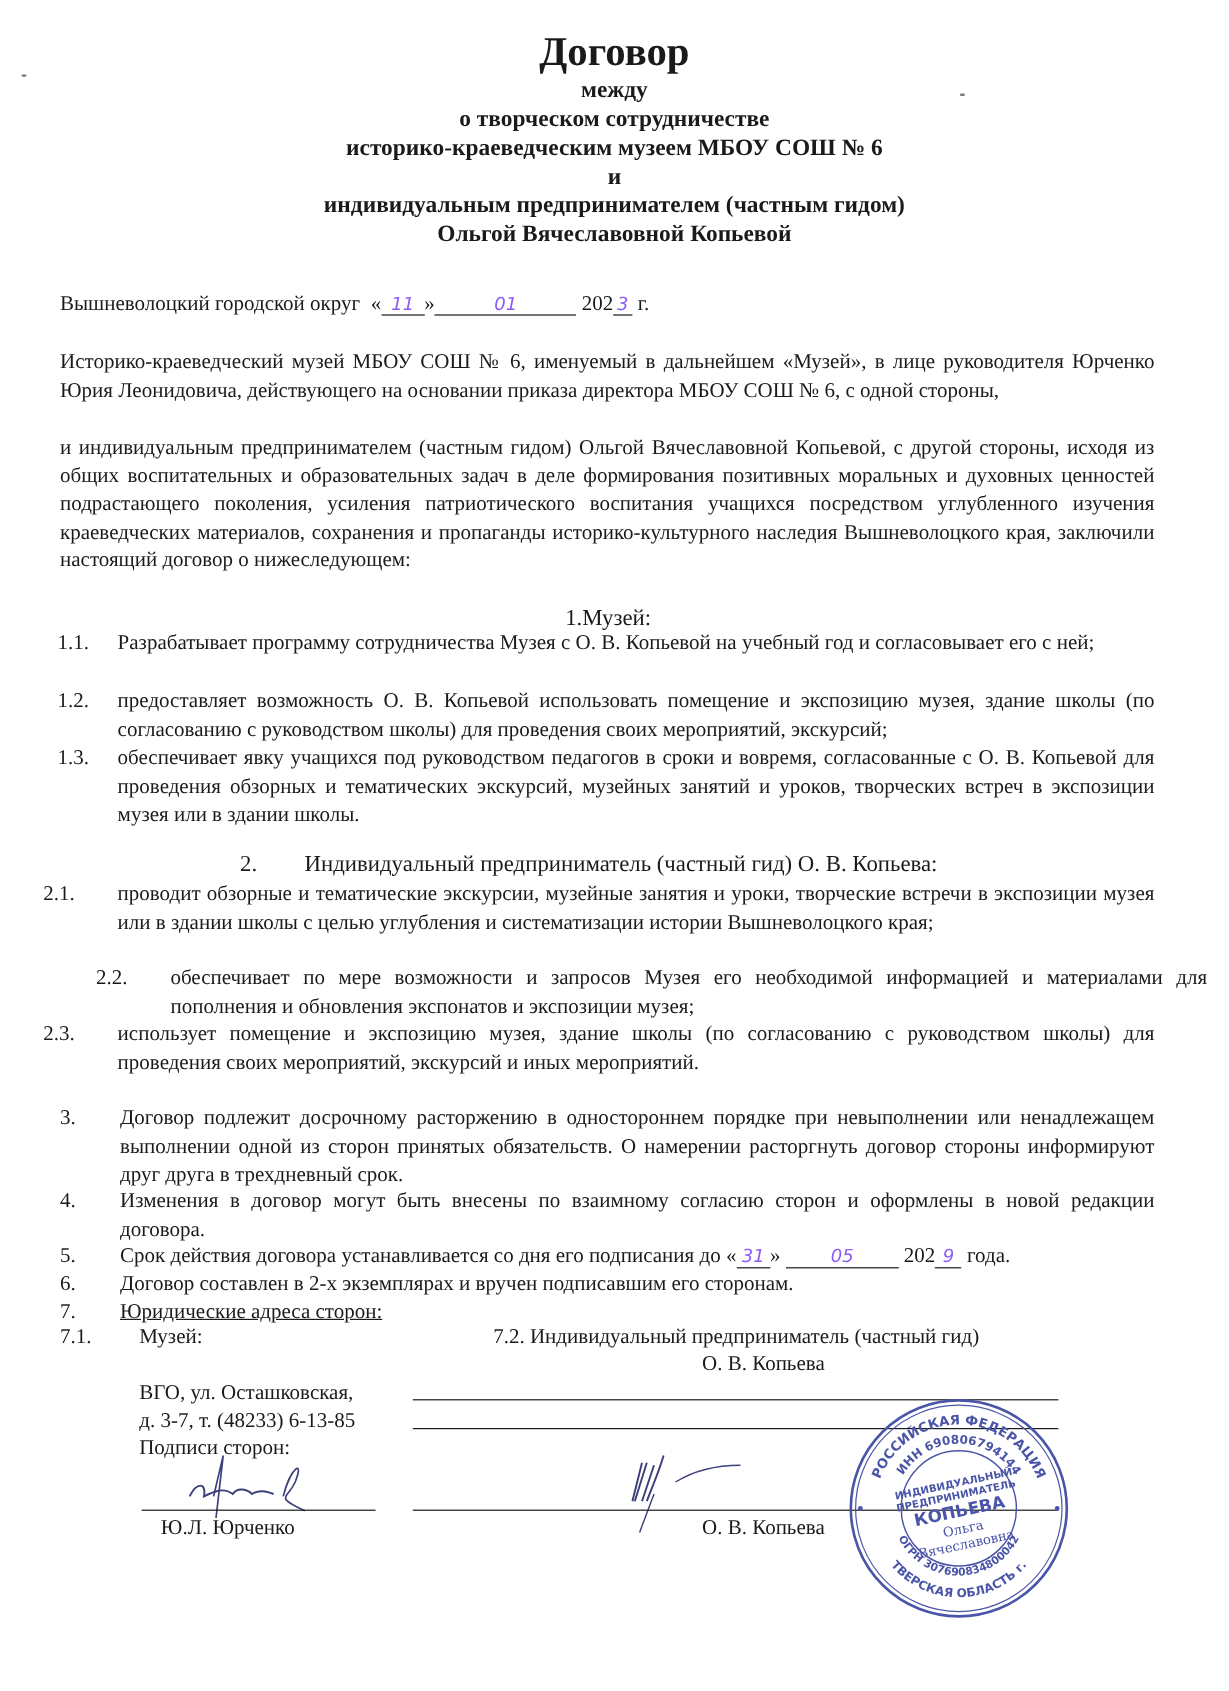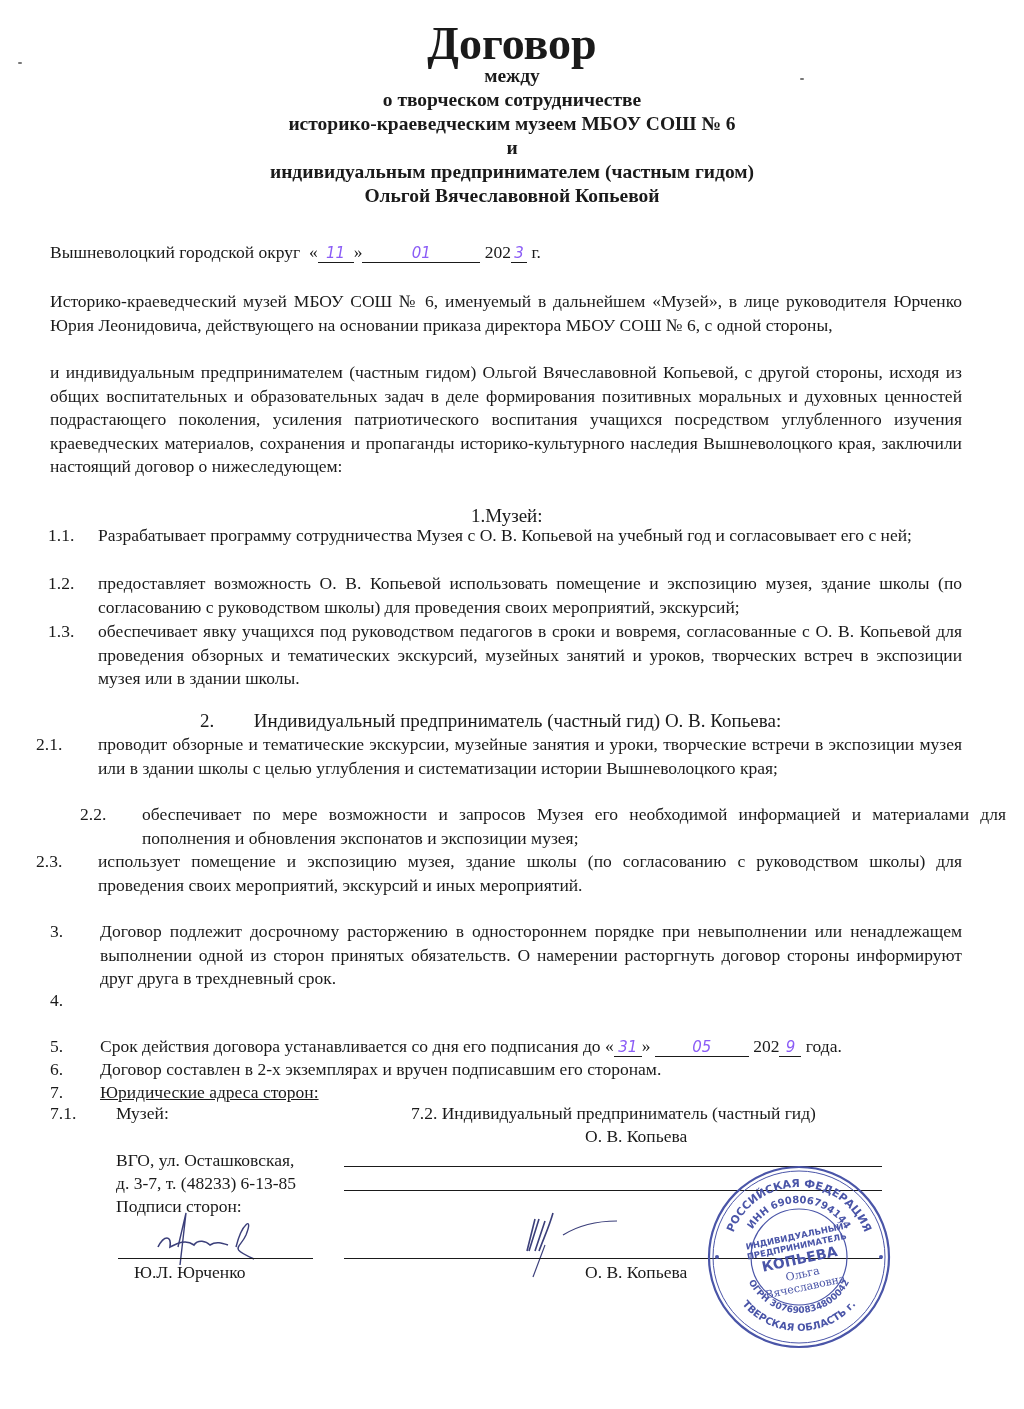--- a/index.html
+++ b/index.html
@@ -6,21 +6,21 @@
   body {
     width: 1024px; height: 1409px;
     background: #ffffff;
     font-family: "Liberation Serif", "DejaVu Serif", serif;
     color: #1a1a1a;
     position: relative;
     overflow: hidden;
   }
   .page { position: absolute; left: 0; top: 0; width: 1024px; height: 1409px; }
   .title-block { position: absolute; top: 24px; left: 0; width: 1024px; text-align: center; font-weight: bold; }
-  .t-main { font-size: 46px; line-height: 40px; }
+  .t-main { font-size: 34px; line-height: 40px; }
   .t-sub { font-size: 19.5px; line-height: 24px; }
   .place-line { position: absolute; left: 50px; top: 242px; font-size: 17.5px; }
   .hand { font-family: "DejaVu Sans", sans-serif; font-style: italic; font-size: 15px; color: #8b5cf6; display: inline-block; text-align: center; border-bottom: 1px solid #1a1a1a; line-height: 18px; }
   .para { position: absolute; left: 50px; width: 912px; font-size: 17.5px; line-height: 23.5px; text-align: justify; }
   .sec-head { position: absolute; font-size: 19px; }
   .item { position: absolute; font-size: 17.5px; line-height: 23.5px; }
   .item .num { position: absolute; left: 0; top: 0; }
   .item .txt { position: absolute; text-align: justify; }
   .j-last { text-align-last: left; }
   .sig-line { position: absolute; height: 1px; background: #1a1a1a; }
@@ -84,20 +84,21 @@
     <span class="num">2.3.</span>
     <span class="txt j-last" style="left:62px; width:864px;">использует помещение и экспозицию музея, здание школы (по согласованию с руководством школы) для проведения своих мероприятий, экскурсий и иных мероприятий.</span>
   </div>
 
   <div class="item" style="left:50px; top:920px; width:912px; height:72px;">
     <span class="num">3.</span>
     <span class="txt j-last" style="left:50px; width:862px;">Договор подлежит досрочному расторжению в одностороннем порядке при невыполнении или ненадлежащем выполнении одной из сторон принятых обязательств. О намерении расторгнуть договор стороны информируют друг друга в трехдневный срок.</span>
   </div>
   <div class="item" style="left:50px; top:989px; width:912px; height:50px;">
     <span class="num">4.</span>
+    <span class="txt j-last" style="left:50px; width:862px;">Изменения в договор могут быть внесены по взаимному согласию сторон и оформлены в новой редакции договора.</span>
   </div>
   <div class="item" style="left:50px; top:1035px; width:912px; height:24px;">
     <span class="num">5.</span>
     <span class="txt" style="left:50px; width:862px; white-space:nowrap;">
       <span>Срок действия договора устанавливается со дня его подписания до «</span><span class="hand" style="width:28px">31</span><span>»</span>&nbsp;<span class="hand" style="width:94px">05</span>&nbsp;<span>202</span><span class="hand" style="width:22px">9</span>&nbsp;<span>года.</span>
     </span>
   </div>
   <div class="item" style="left:50px; top:1058px; width:912px; height:24px;">
     <span class="num">6.</span>
     <span class="txt" style="left:50px; width:862px;">Договор составлен в 2-х экземплярах и вручен подписавшим его сторонам.</span>

